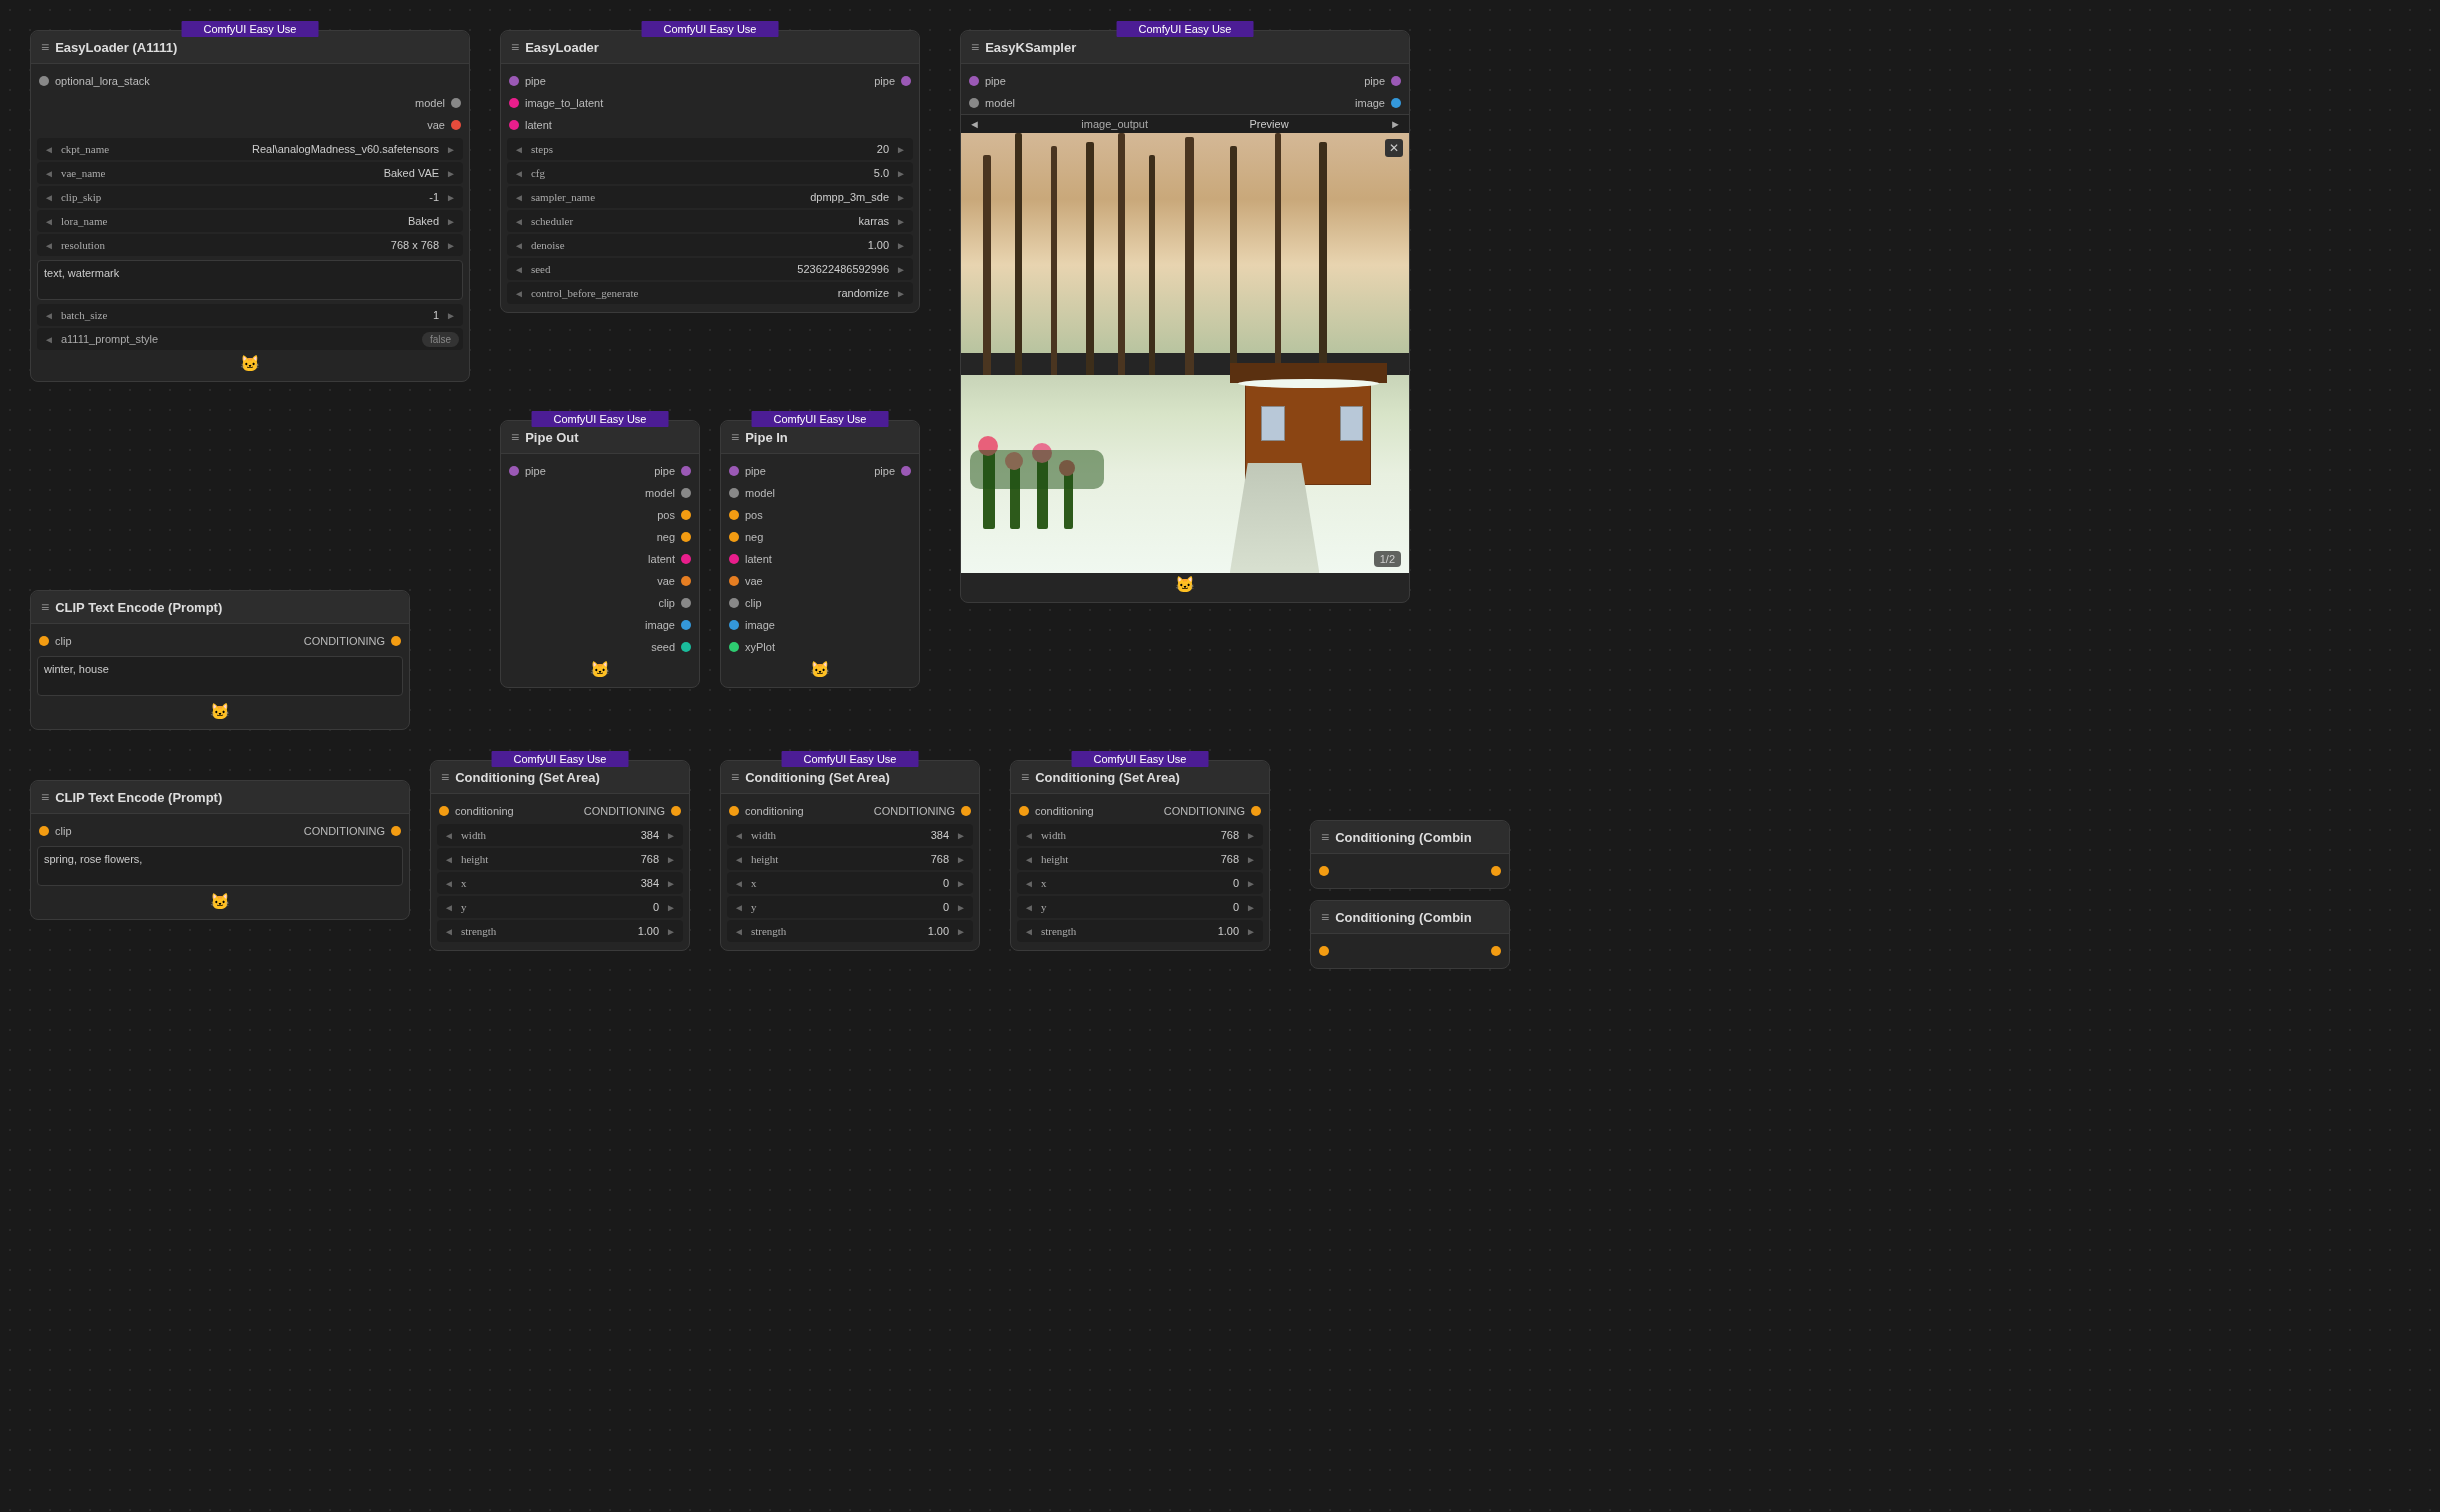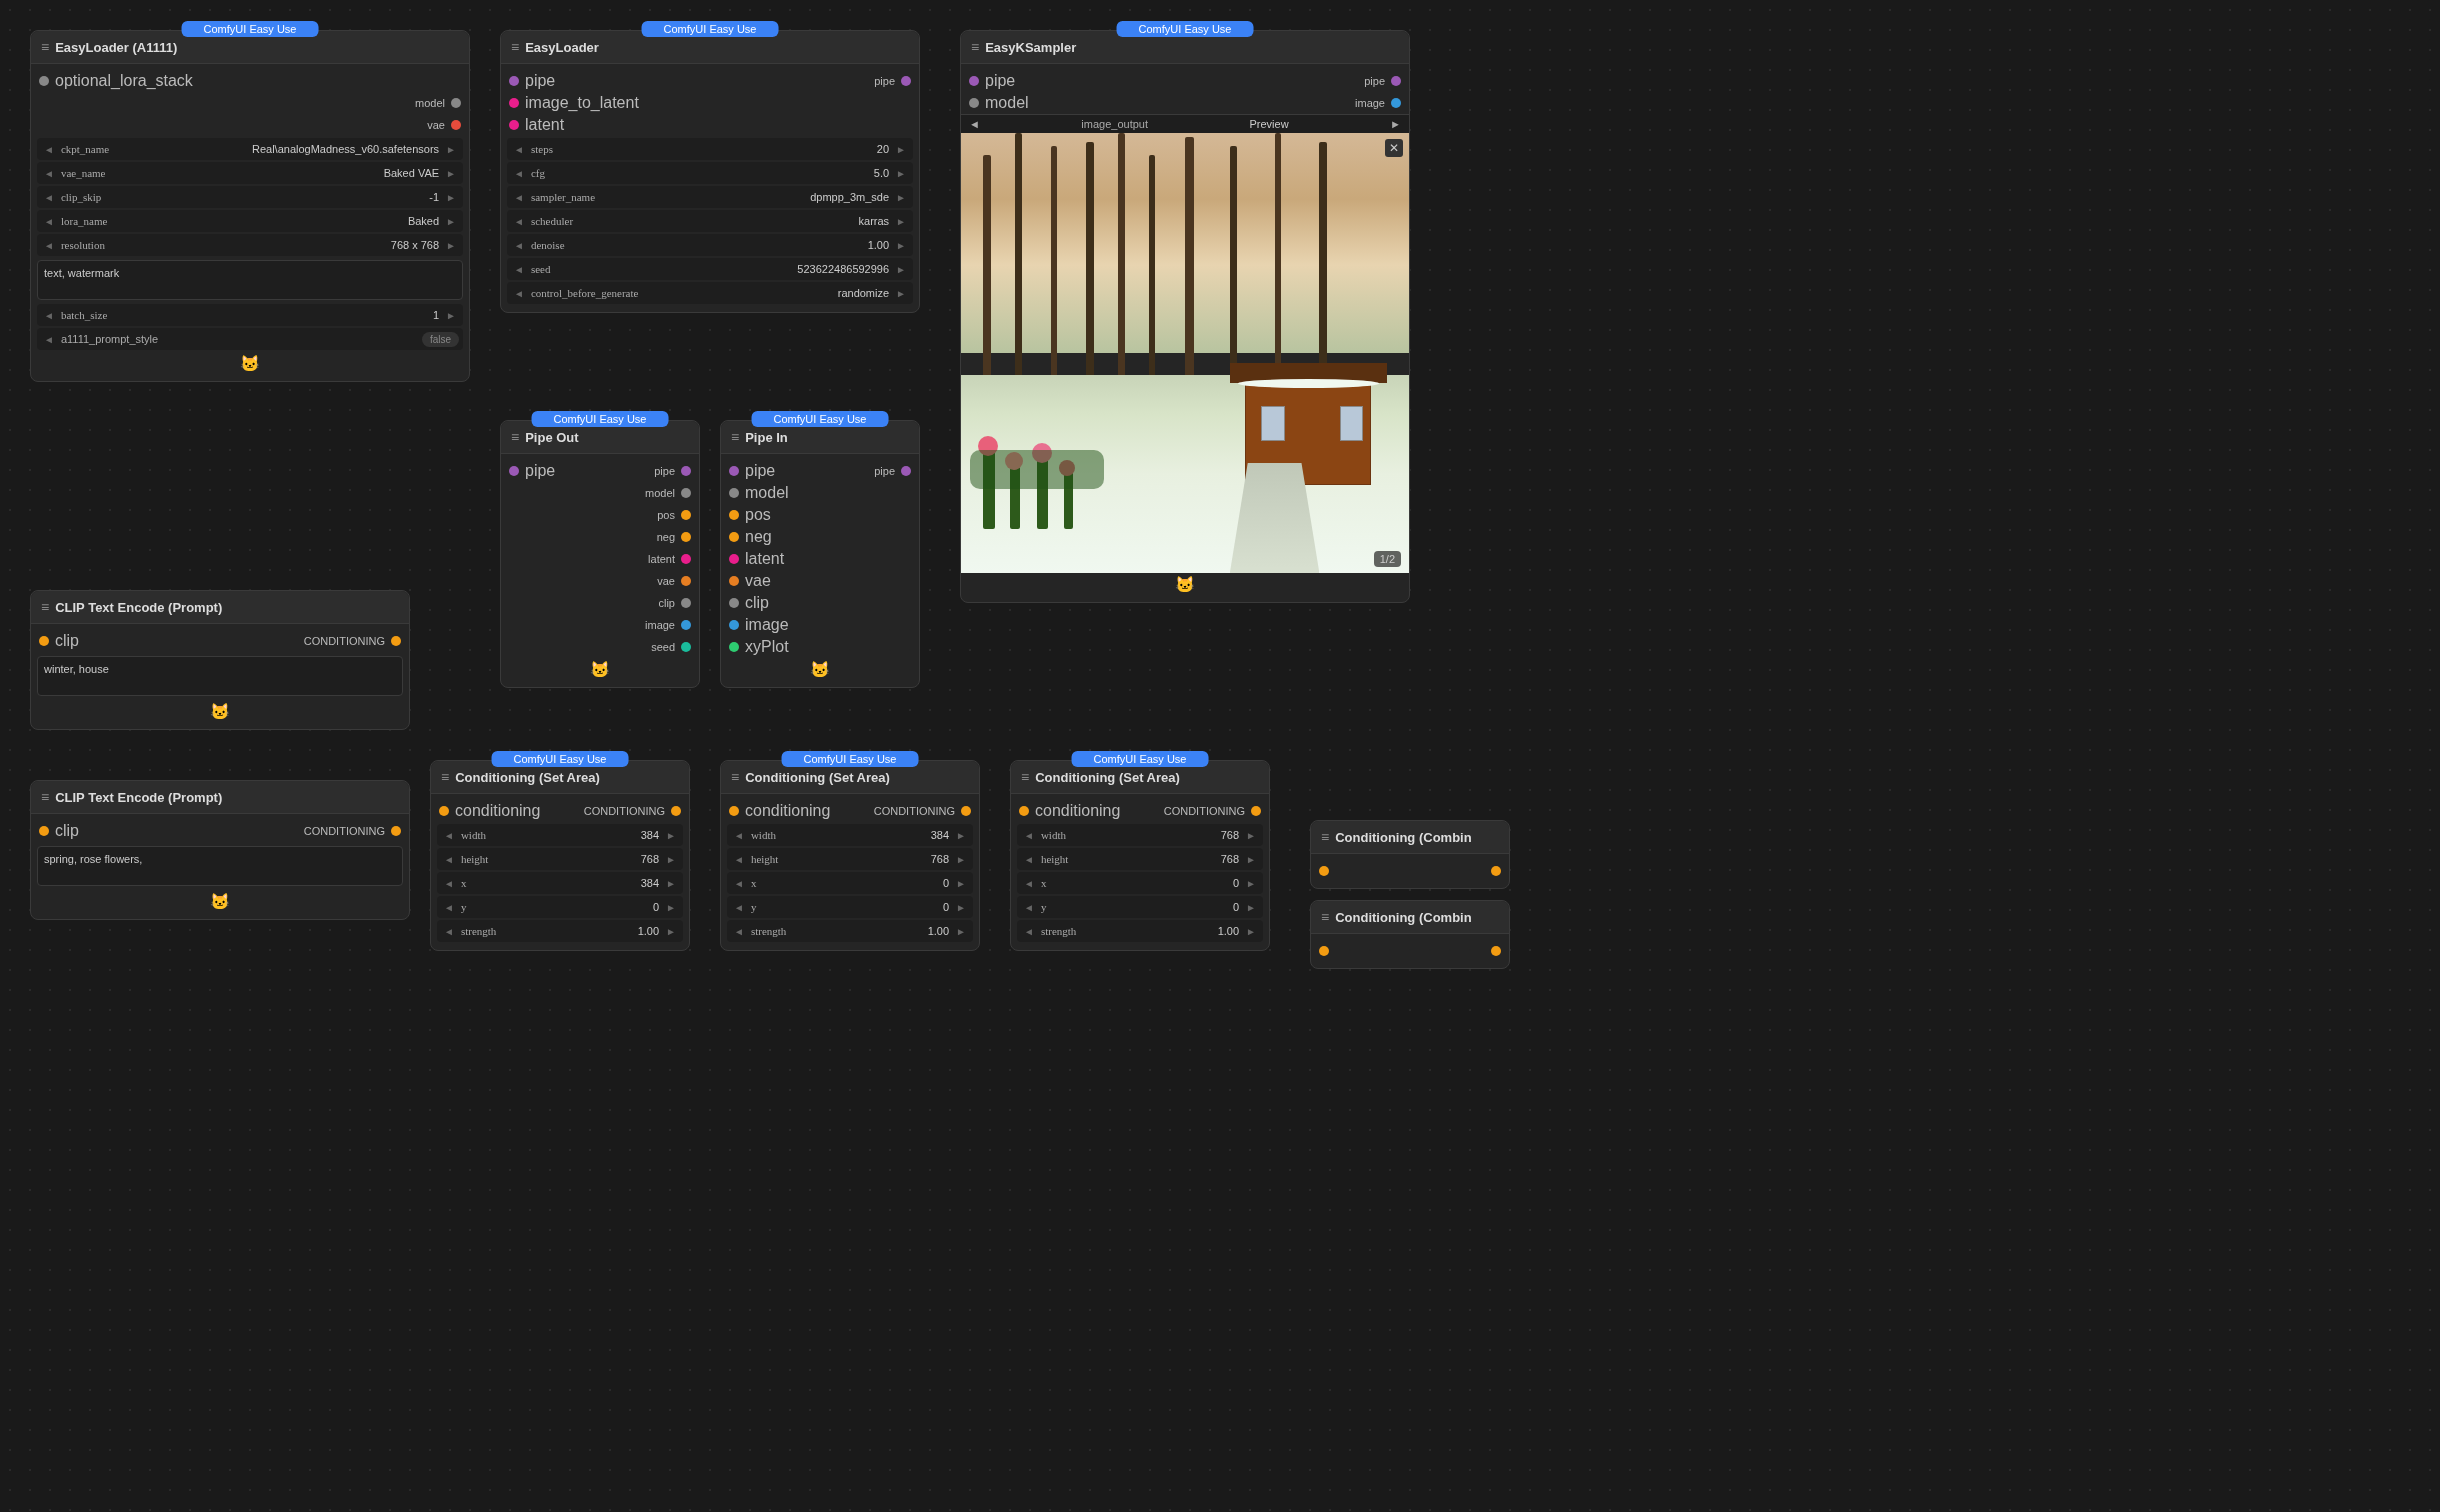--- a/index.html
+++ b/index.html
@@ -40,25 +40,25 @@
     .node-header .menu-icon {
       color: #888;
       font-size: 14px;
     }
 
     .badge {
       position: absolute;
       top: -10px;
       left: 50%;
       transform: translateX(-50%);
-      background: #3b82f6;
+      background: #4c1d95;
       color: white;
       font-size: 11px;
       padding: 2px 22px;
-      border-radius: 6px;
+      border-radius: 1px;
       white-space: nowrap;
     }
 
     .node-body {
       padding: 6px 0;
     }
 
     .port-row {
       display: flex;
       align-items: center;
@@ -92,21 +92,21 @@
     .dot-red { background: #e74c3c; }
     .dot-yellow { background: #f39c12; }
     .dot-orange { background: #e67e22; }
     .dot-blue { background: #3498db; }
     .dot-cyan { background: #1abc9c; }
     .dot-green { background: #2ecc71; }
     .dot-gray { background: #888; }
 
     .port-label {
       color: #bbb;
-      font-size: 16px;
+      font-size: 11px;
     }
 
     .port-label-right {
       color: #bbb;
       font-size: 11px;
       text-align: right;
     }
 
     .field-row {
       display: flex;

